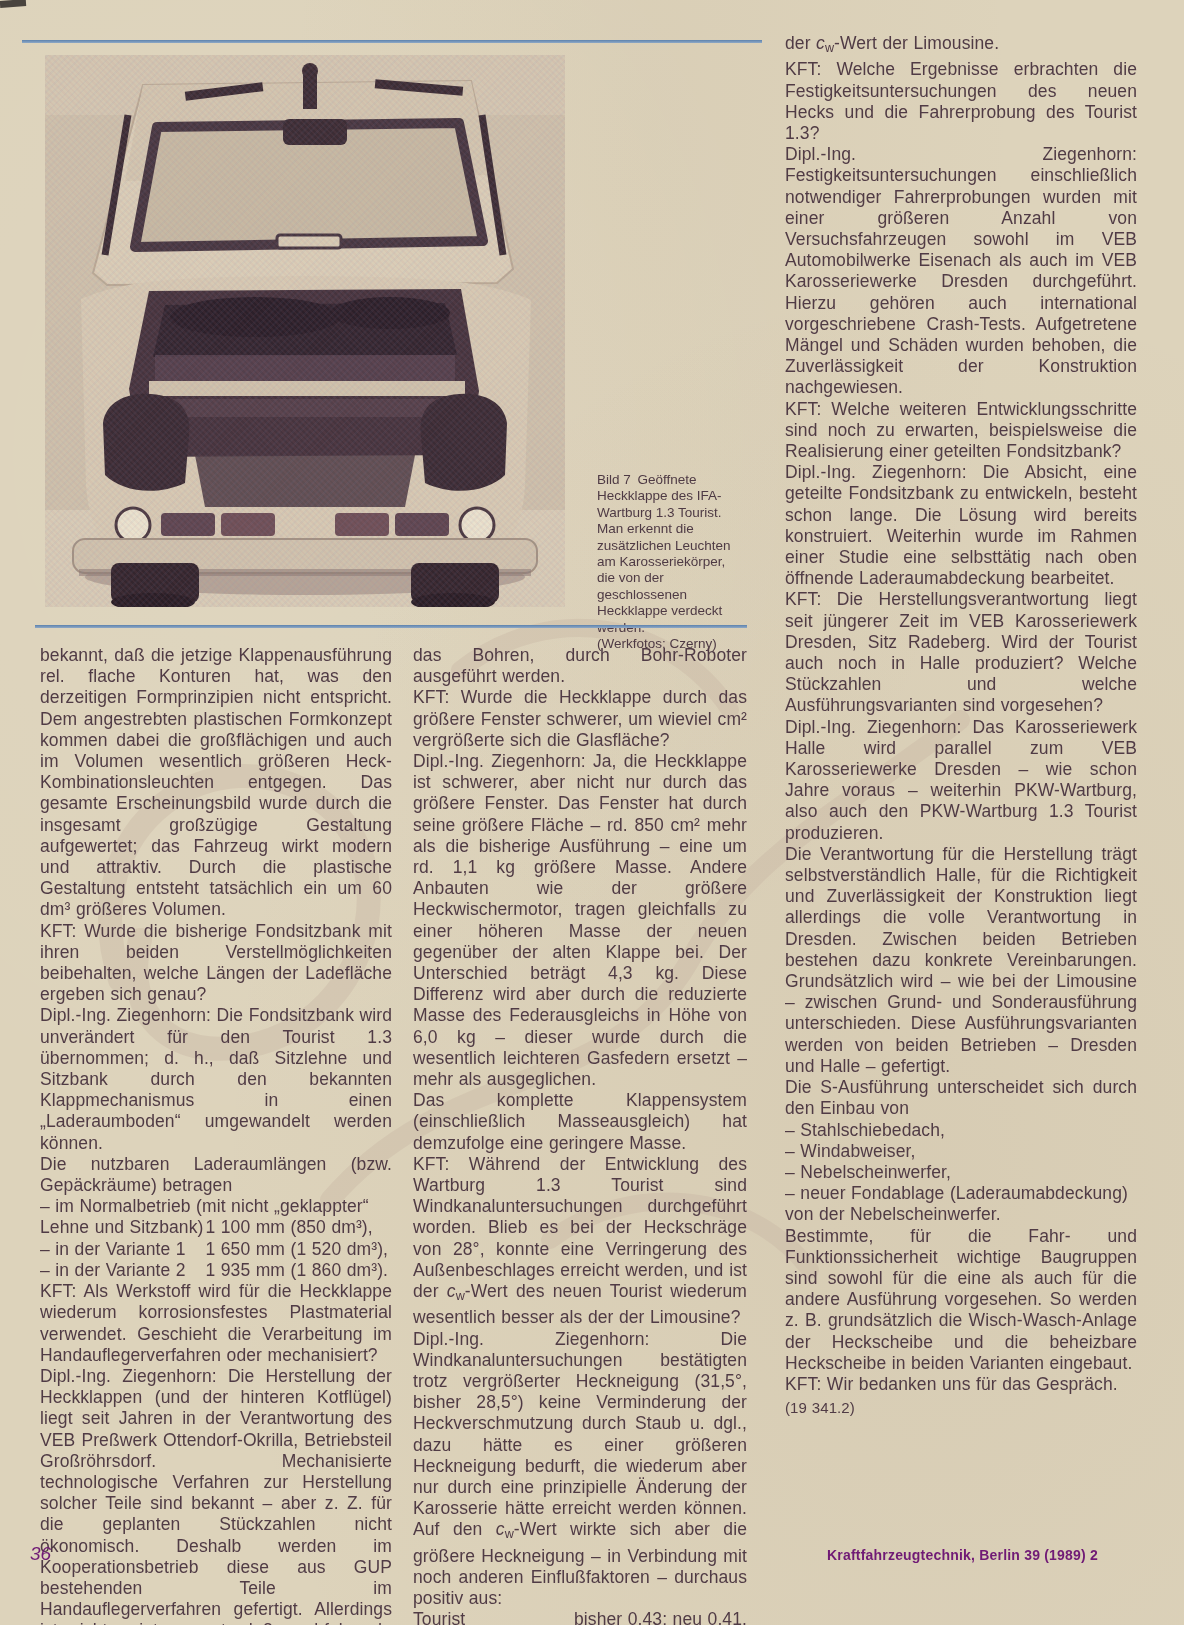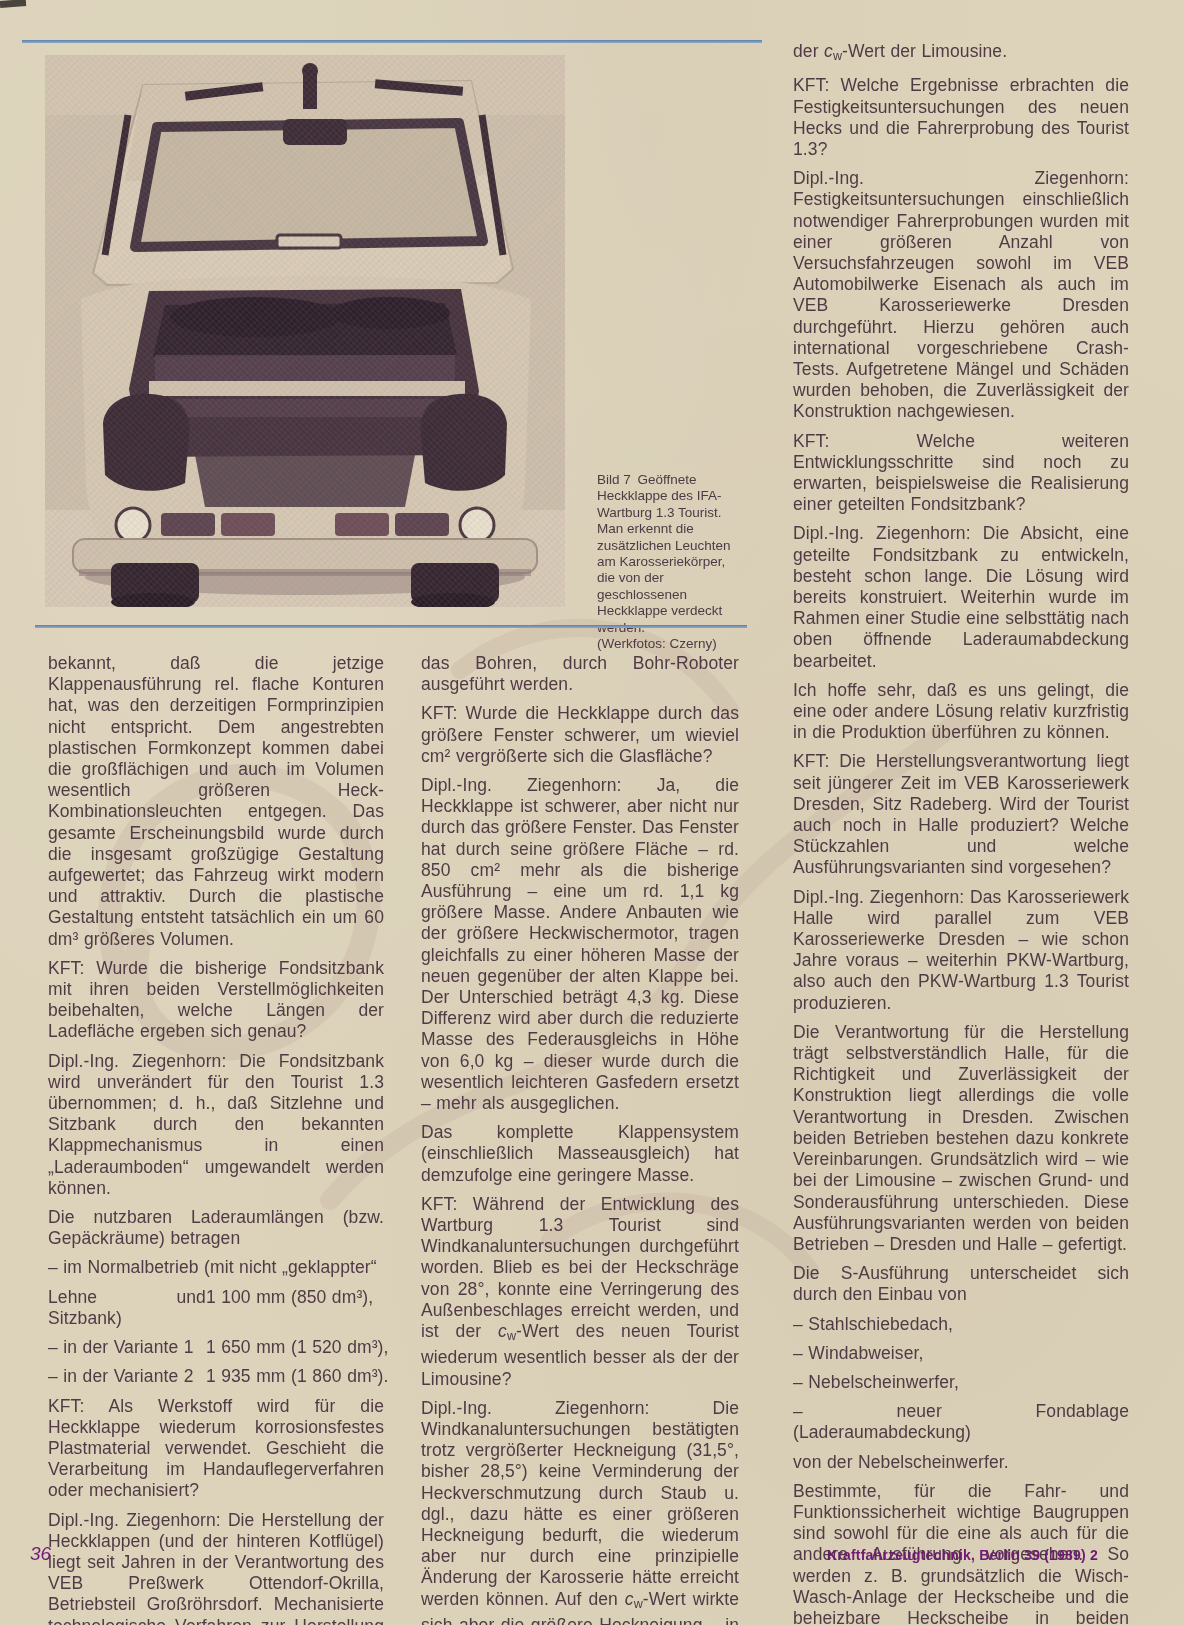--- a/index.html
+++ b/index.html
@@ -38,21 +38,21 @@
   .caption .para{margin:0;}
 
   .col{
     position:absolute;text-align:justify;
     font-size:17.5px;line-height:21.2px;color:#503b45;
     letter-spacing:0.1px;word-spacing:0.5px;
   }
   .col-left{left:40px;top:645px;width:352px;}
   .col-mid{left:413px;top:645px;width:334px;}
   .col-right{left:785px;top:33px;width:352px;}
-  .para{margin:8px;}
+  .para{margin:0;}
   .rb{font-weight:normal;}
   .ri{font-style:italic;}
   .rs{font-size:72%;vertical-align:-0.25em;letter-spacing:0;}
   .tab{display:flex;}
   .tab .tl{flex:0 0 47%;}
   .tab .tv{flex:1;white-space:nowrap;}
   .rowsp{display:flex;justify-content:space-between;}
   .pright{text-align:left;font-size:15px;padding-top:2px;}
 
   .footer-num{position:absolute;left:30px;top:1543px;font-size:19px;color:#701a75;font-style:italic;}
@@ -162,21 +162,20 @@
       <span class="tl"><span>Tourist</span></span>
       <span class="tv">bisher 0,43; neu 0,41.</span>
     </div>
   </div>
 <div class="col col-right">
     <div class="para"><span>der </span><span class="ri">c</span><span class="rs">w</span><span>-Wert der Limousine.</span></div>
     <div class="para"><span class="rb">KFT:</span><span> Welche Ergebnisse erbrachten die Festigkeitsuntersuchungen des neuen Hecks und die Fahrerprobung des Tourist 1.3?</span></div>
     <div class="para"><span class="rb">Dipl.-Ing. Ziegenhorn:</span><span> Festigkeitsuntersuchungen einschließlich notwendiger Fahrerprobungen wurden mit einer größeren Anzahl von Versuchsfahrzeugen sowohl im VEB Automobilwerke Eisenach als auch im VEB Karosseriewerke Dresden durchgeführt. Hierzu gehören auch international vorgeschriebene Crash-Tests. Aufgetretene Mängel und Schäden wurden behoben, die Zuverlässigkeit der Konstruktion nachgewiesen.</span></div>
     <div class="para"><span class="rb">KFT:</span><span> Welche weiteren Entwicklungsschritte sind noch zu erwarten, beispielsweise die Realisierung einer geteilten Fondsitzbank?</span></div>
     <div class="para"><span class="rb">Dipl.-Ing. Ziegenhorn:</span><span> Die Absicht, eine geteilte Fondsitzbank zu entwickeln, besteht schon lange. Die Lösung wird bereits konstruiert. Weiterhin wurde im Rahmen einer Studie eine selbsttätig nach oben öffnende Laderaumabdeckung bearbeitet.</span></div>
-    <div class="para"><span>Ich hoffe sehr, daß es uns gelingt, die eine oder andere Lösung relativ kurzfristig in die Produktion überführen zu können.</span></div>
     <div class="para"><span class="rb">KFT:</span><span> Die Herstellungsverantwortung liegt seit jüngerer Zeit im VEB Karosseriewerk Dresden, Sitz Radeberg. Wird der Tourist auch noch in Halle produziert? Welche Stückzahlen und welche Ausführungsvarianten sind vorgesehen?</span></div>
     <div class="para"><span class="rb">Dipl.-Ing. Ziegenhorn:</span><span> Das Karosseriewerk Halle wird parallel zum VEB Karosseriewerke Dresden – wie schon Jahre voraus – weiterhin PKW-Wartburg, also auch den PKW-Wartburg 1.3 Tourist produzieren.</span></div>
     <div class="para"><span>Die Verantwortung für die Herstellung trägt selbstverständlich Halle, für die Richtigkeit und Zuverlässigkeit der Konstruktion liegt allerdings die volle Verantwortung in Dresden. Zwischen beiden Betrieben bestehen dazu konkrete Vereinbarungen. Grundsätzlich wird – wie bei der Limousine – zwischen Grund- und Sonderausführung unterschieden. Diese Ausführungsvarianten werden von beiden Betrieben – Dresden und Halle – gefertigt.</span></div>
     <div class="para"><span>Die S-Ausführung unterscheidet sich durch den Einbau von</span></div>
     <div class="para"><span>– Stahlschiebedach,</span></div>
     <div class="para"><span>– Windabweiser,</span></div>
     <div class="para"><span>– Nebelscheinwerfer,</span></div>
     <div class="para"><span>– neuer Fondablage (Laderaumabdeckung)</span></div>
     <div class="para"><span>von der Nebelscheinwerfer.</span></div>
     <div class="para"><span>Bestimmte, für die Fahr- und Funktionssicherheit wichtige Baugruppen sind sowohl für die eine als auch für die andere Ausführung vorgesehen. So werden z. B. grundsätzlich die Wisch-Wasch-Anlage der Heckscheibe und die beheizbare Heckscheibe in beiden Varianten eingebaut.</span></div>

